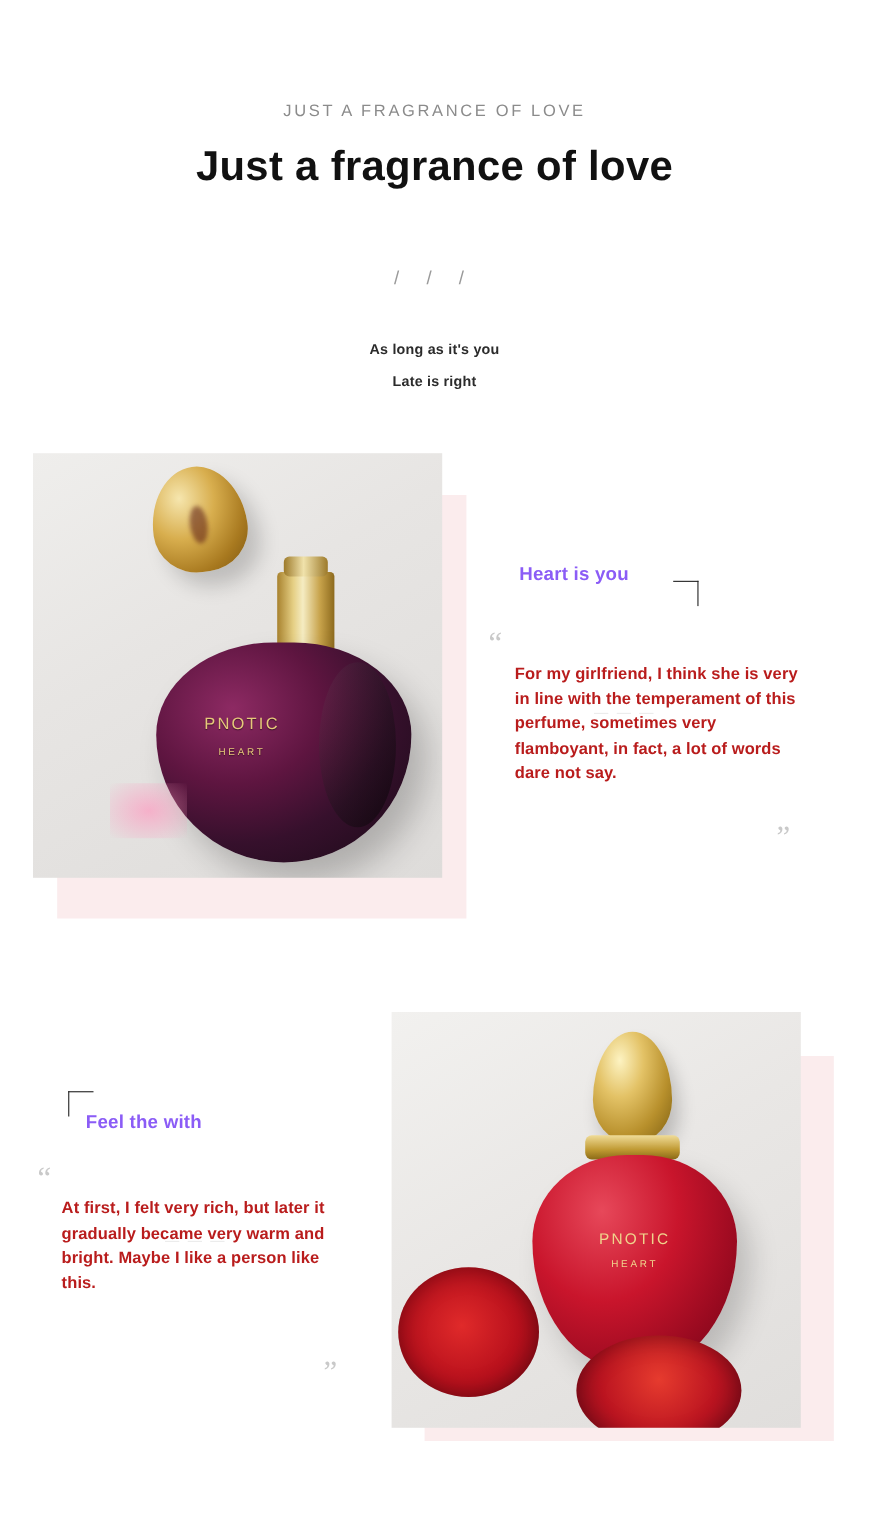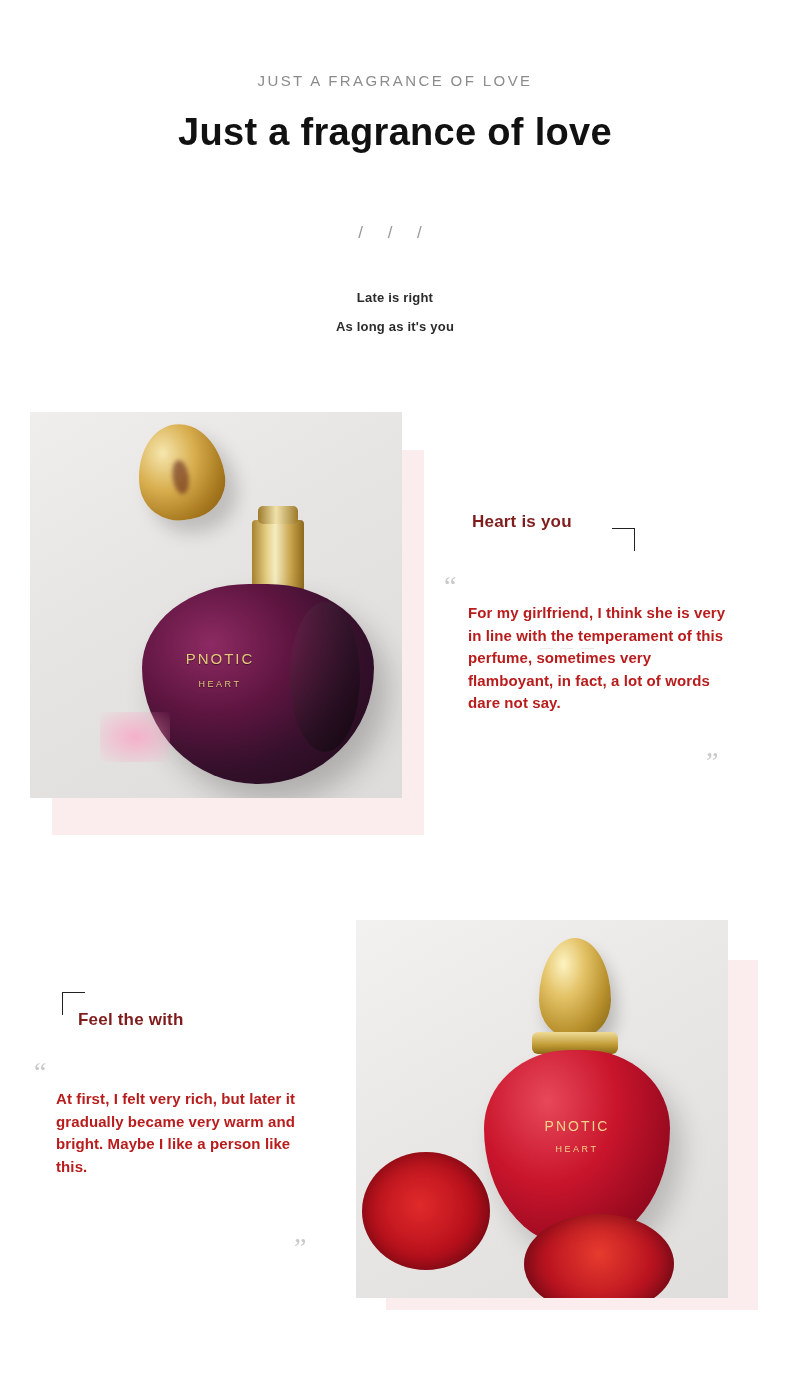--- a/index.html
+++ b/index.html
@@ -11,21 +11,21 @@
     width: 790px;
     height: 1385px;
     position: relative;
     font-family: "Liberation Sans", sans-serif;
     color: #111;
     overflow: hidden;
   }
 
   
   .header {
-    padding-top: 72px;
+    padding-top: 92px;
     text-align: center;
   }
   .eyebrow {
     font-size: 15px;
     letter-spacing: 2.4px;
     color: #8b8b8b;
     font-weight: 400;
     margin: 0 0 22px 0;
   }
   .headline {
@@ -252,21 +252,21 @@
     position: absolute;
     width: 22px;
     height: 22px;
     border-top: 1.5px solid #222;
     border-left: 1.5px solid #222;
   }
   .block-title {
     position: absolute;
     font-size: 17px;
     font-weight: 700;
-    color: #7f1d1d;
+    color: #8b5cf6;
     letter-spacing: 0.2px;
     white-space: nowrap;
   }
   .quote-mark {
     position: absolute;
     font-size: 28px;
     color: #c9c9c9;
     font-family: "Liberation Serif", serif;
     line-height: 1;
   }
@@ -302,22 +302,22 @@
   }
 </style>
 </head>
 <body>
 
 <div class="header">
   <div class="eyebrow">JUST A FRAGRANCE OF LOVE</div>
   <h1 class="headline">Just a fragrance of love</h1>
   <div class="slashes">/  /  /</div>
   <div class="subline">
+    <div>As long as it's you</div>
     <div>Late is right</div>
-    <div>As long as it's you</div>
   </div>
 </div>
 
 <div class="pink-block-1"></div>
 
 <div class="photo1">
   <div class="cap-purple"></div>
   <div class="neck-purple"></div>
   <div class="body-purple"></div>
   <div class="label-purple">

